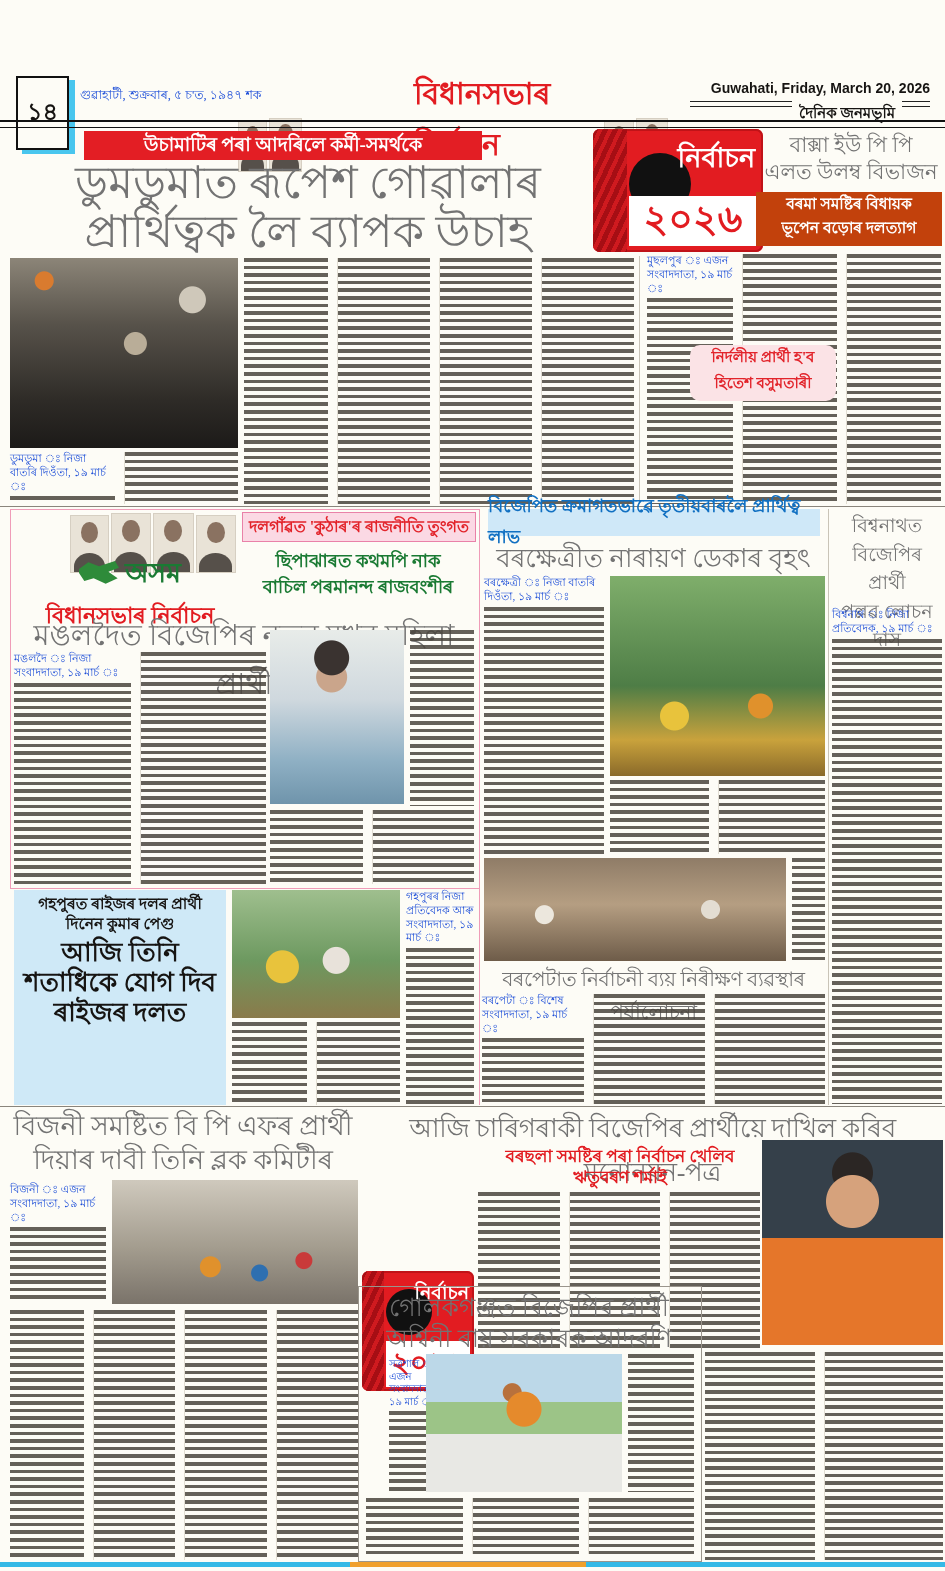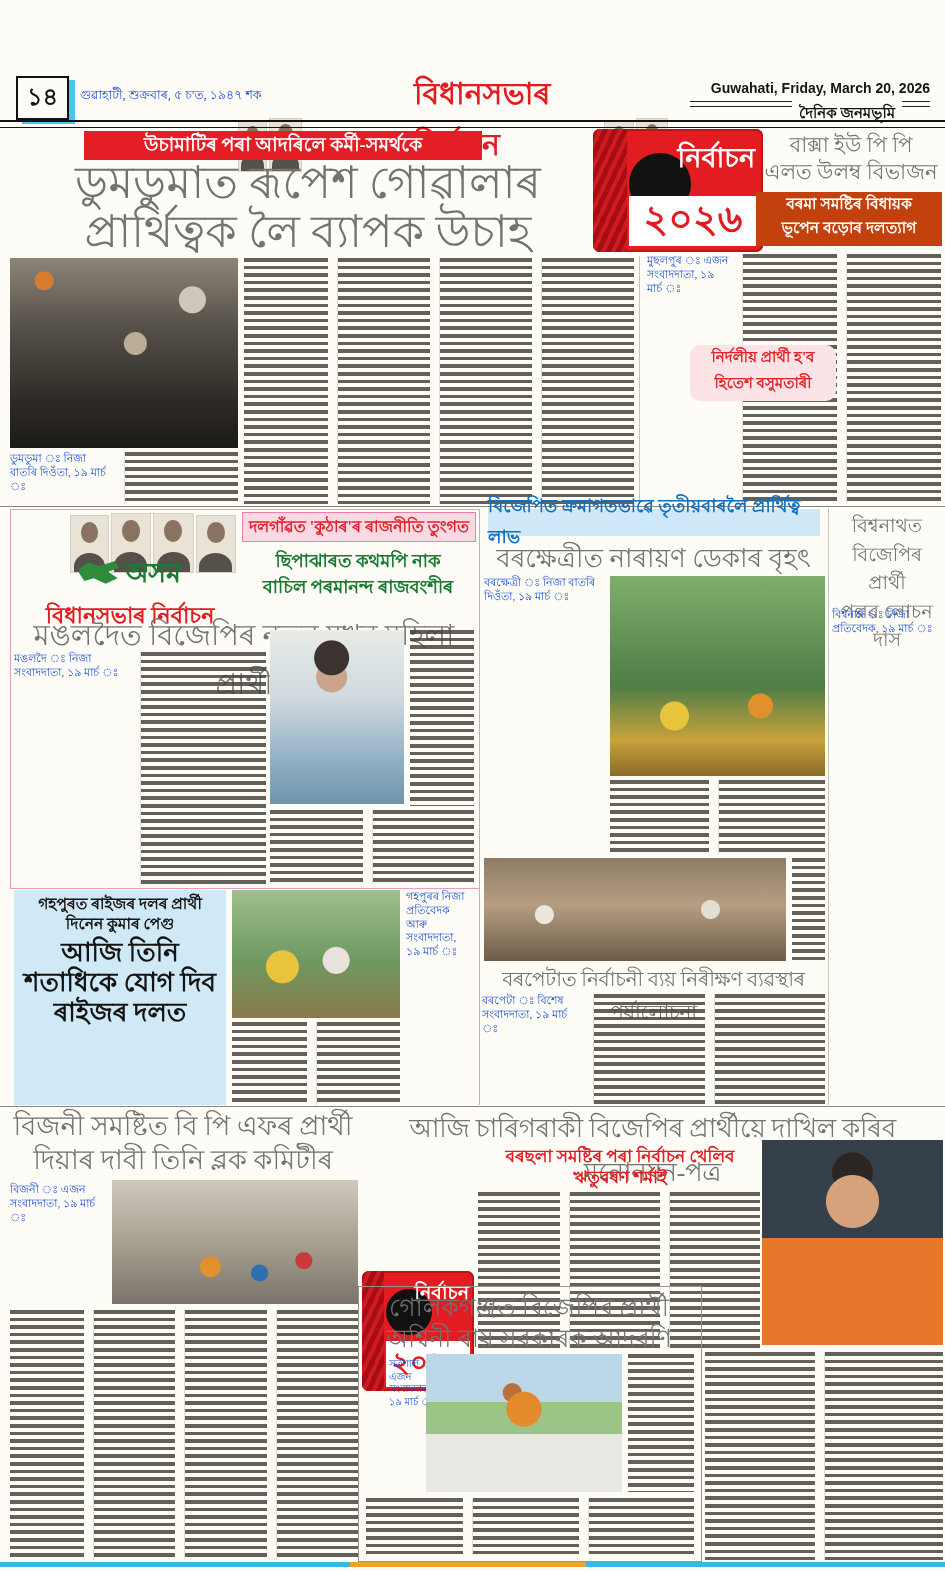--- a/index.html
+++ b/index.html
@@ -4,21 +4,21 @@
 <style>
   html,body{margin:0;padding:0;background:#e9e7e0;}
   #page{position:relative;width:945px;height:1571px;margin:0 auto;background:#fdfcf6;
         font-family:"Liberation Serif","DejaVu Serif",serif;color:#161412;overflow:hidden;}
   .abs{position:absolute;}
   .hl{font-weight:400;color:#737373;text-align:center;}
   .greek{background-image:repeating-linear-gradient(to bottom,#4a453d 0 3.6px,transparent 3.6px 7.6px);opacity:.85;}
   .cols{display:flex;gap:9px;}
   .cols>*{flex:1;}
   .cols>*:not(:first-child){border-left:1px solid #ddd8cc;padding-left:8px;}
-  .col{display:flex;flex-direction:row;gap:3px;}
+  .col{display:flex;flex-direction:column;gap:3px;}
   .col .greek{flex:1;}
   .dl{font-weight:400;font-size:11px;line-height:1.25;color:#1d4ed8;}
   .photo{background-color:#888;}
   .vrule{width:1px;background:#c9c4b8;}
   .hrule{height:1px;background:#8a857c;}
   .portrait{background:#e9e3d7;position:relative;overflow:hidden;border:1px solid #d6cfc2;}
   .portrait::before{content:"";position:absolute;width:46%;height:38%;left:27%;top:10%;
         background:#8a7261;border-radius:50%;}
   .portrait::after{content:"";position:absolute;width:86%;height:48%;left:7%;bottom:-14%;
         background:#56504a;border-radius:50% 50% 0 0;}
@@ -32,21 +32,21 @@
         display:flex;align-items:center;justify-content:center;}
   .kicker-red{background:#e31e24;color:#fff;font-weight:800;display:flex;
         align-items:center;justify-content:center;}
   .dbl{flex:1;height:4px;border-top:1px solid #222;border-bottom:1px solid #222;}
 </style>
 </head>
 <body>
 
 <div id="page">
 
-  <div class="abs" style="left:16px;top:76px;padding:0 9px;border:2px solid #111;
+  <div class="abs" style="left:16px;top:76px;padding:15px 9px;border:2px solid #111;
        box-shadow:6px 4px 0 #49c6ee;font:700 24px 'Liberation Serif',serif;">১৪</div>
 
   <div class="abs dl" style="left:80px;top:88px;font-size:12.5px;">গুৱাহাটী, শুক্ৰবাৰ, ৫ চ'ত, ১৯৪৭ শক</div>
 
   <div class="abs" style="left:238px;top:70px;width:430px;display:flex;align-items:flex-end;gap:2px;">
     <div class="portrait" style="width:34px;height:50px;"></div>
     <div class="portrait" style="width:38px;height:52px;"></div>
     <svg width="52" height="40" viewBox="0 0 60 36" style="margin:0 -6px 4px 4px;">
       <polygon points="0,12 14,2 30,8 54,0 60,10 44,16 58,26 40,34 22,26 8,30 0,18" fill="#2e8b3a"></polygon>
     </svg>

